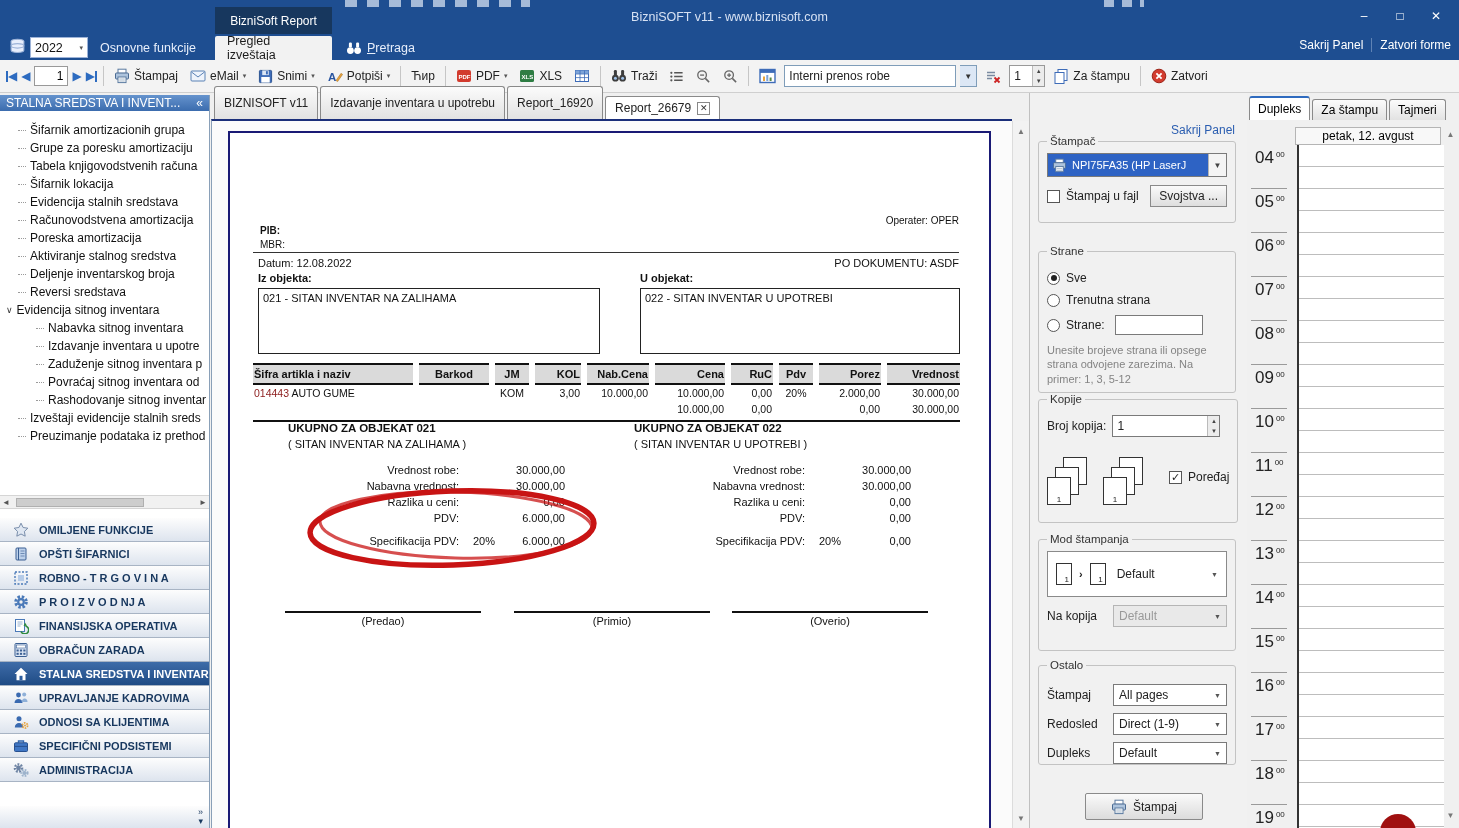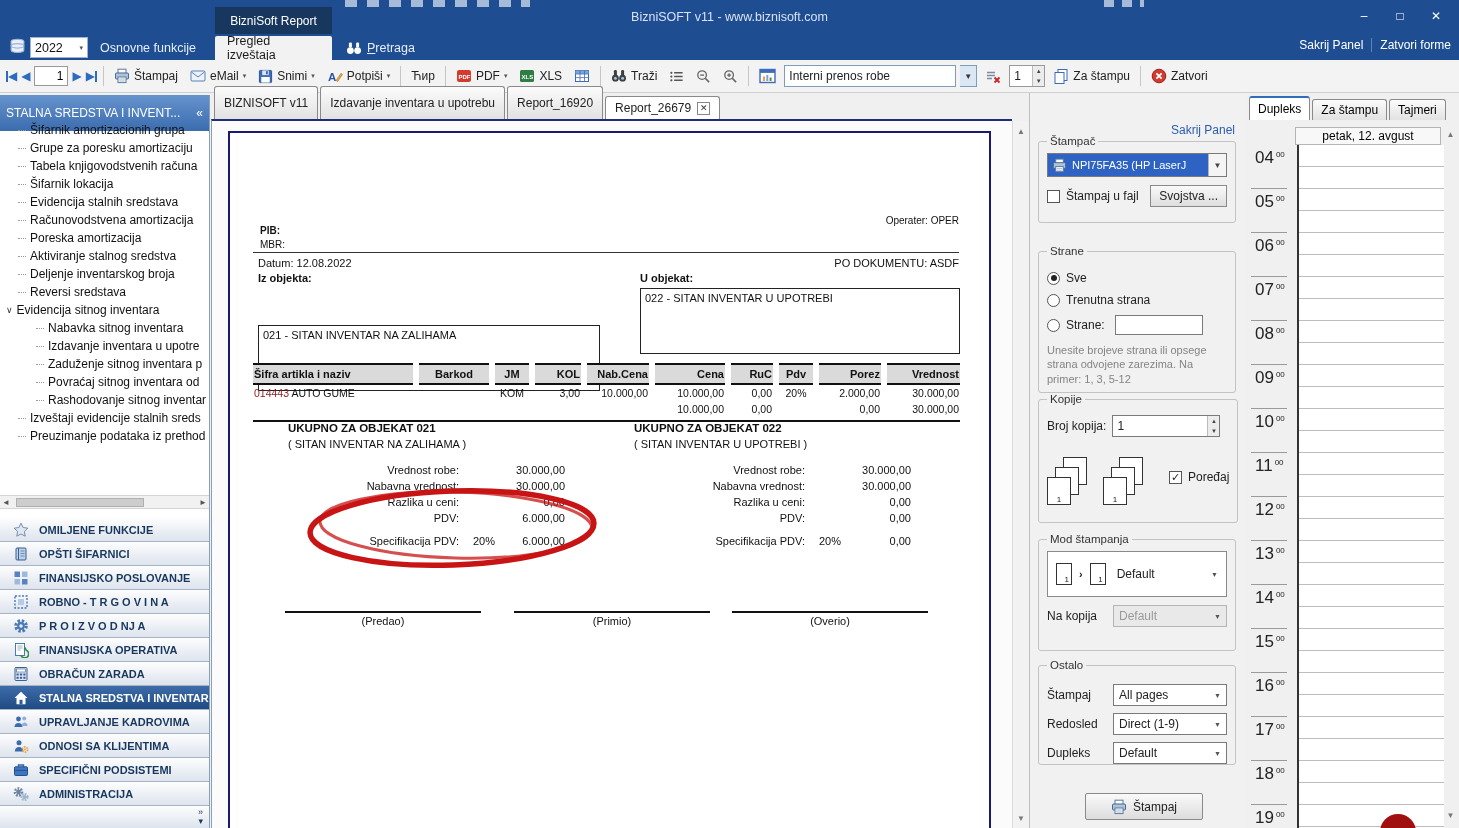--- a/index.html
+++ b/index.html
@@ -51,21 +51,21 @@
   display:flex; align-items:center; justify-content:center; font-size:8px; color:#333; }
 .spinbox { display:flex; height:22px; border:1px solid #999; background:#fff; }
 .spinbox .val { width:22px; font-size:12px; display:flex; align-items:center; padding-left:4px; }
 .spinarr { width:12px; display:flex; flex-direction:column; border-left:1px solid #bbb; }
 .spinarr span { flex:1; font-size:6px; color:#444; display:flex; align-items:center; justify-content:center;
   background:#ececec; }
 
 
 #sidebar { position:absolute; left:0; top:95px; width:210px; height:733px; background:#fff;
   border-right:1px solid #8aa0b8; }
-#side-header { height:36px; background:linear-gradient(#6593cd,#3b6cae); color:#fff; font-size:12px;
+#side-header { height:16px; background:linear-gradient(#6593cd,#3b6cae); color:#fff; font-size:12px;
   display:flex; align-items:center; padding:0 6px; white-space:nowrap; overflow:hidden; }
 #side-header .coll { margin-left:auto; font-size:12px; }
 #tree { position:absolute; left:0; top:22px; width:209px; height:378px; overflow:hidden; padding-top:4px; }
 .tree-item { height:18px; font-size:12px; color:#111; display:flex; align-items:center;
   white-space:nowrap; overflow:hidden; position:relative; }
 .tree-item.lvl0 { padding-left:18px; }
 .tree-item.lvl1 { padding-left:36px; }
 .tree-item::before { content:""; display:inline-block; width:8px; border-top:1px dotted #9a9a9a;
   margin-right:4px; flex:0 0 auto; }
 .tree-item.exp::before { display:none; }
@@ -111,21 +111,21 @@
 #rpt-oper { position:absolute; right:30px; top:82px; font-size:10px; }
 #rpt-pib { position:absolute; left:30px; top:92px; font-size:10px; font-weight:bold; }
 #rpt-mbr { position:absolute; left:30px; top:106px; font-size:10px; font-weight:normal; }
 .page-line { position:absolute; left:23px; right:30px; border-top:1px solid #333; }
 #rpt-datum { position:absolute; left:28px; top:124px; font-size:11px; }
 #rpt-podok { position:absolute; right:30px; top:124px; font-size:11px; }
 #rpt-izlab { position:absolute; left:28px; top:139px; font-size:11px; font-weight:bold; }
 #rpt-ulab { position:absolute; left:410px; top:139px; font-size:11px; font-weight:bold; }
 .objbox { position:absolute; top:155px; height:66px; border:1px solid #222; font-size:11px;
   padding:3px 4px; }
-#obj-iz { left:28px; width:342px;margin-top:37px; }
+#obj-iz { left:28px; width:342px; }
 #obj-u { left:410px; width:320px; }
 #rpt-table { position:absolute; left:23px; top:230px; width:707px; display:grid;
   grid-template-columns:160px 70px 34px 46px 62px 70px 42px 34px 62px 1fr; column-gap:6px; }
 .th { background:#dadada; border-top:2px solid #111; border-bottom:2px solid #111; font-weight:bold;
   font-size:11px; padding:3px 1px; white-space:nowrap; }
 .td { font-size:10.5px; padding:2px 1px; white-space:nowrap; }
 .td .code { color:#8b1a1a; }
 .al-l { text-align:left; } .al-c { text-align:center; } .al-r { text-align:right; }
 .tbl-bottom { grid-column:1/-1; border-top:2px solid #111; height:0; margin-top:3px; }
 .tot { position:absolute; top:289px; width:280px; }
@@ -523,31 +523,20 @@
             <rect x="3" y="2" width="10" height="12" rx="1" fill="#bcd0ea" stroke="#3a5f93"></rect>
             <path d="M5.5 2v12" stroke="#3a5f93"></path>
             <path d="M7.5 5h4M7.5 7.5h4M7.5 10h4" stroke="#5b7aa8" stroke-width="0.8"></path>
           </svg>
         </span>
         <span>OPŠTI ŠIFARNICI</span>
       </div>
       <div class="module">
         <span class="ico">
           <svg viewBox="0 0 16 16">
-            <rect x="1.5" y="1.5" width="5.5" height="5.5" fill="#5b82c0"></rect>
-            <rect x="9" y="1.5" width="5.5" height="5.5" fill="#9db9e0"></rect>
-            <rect x="1.5" y="9" width="5.5" height="5.5" fill="#9db9e0"></rect>
-            <rect x="9" y="9" width="5.5" height="5.5" fill="#5b82c0"></rect>
-          </svg>
-        </span>
-        <span>FINANSIJSKO POSLOVANJE</span>
-      </div>
-      <div class="module">
-        <span class="ico">
-          <svg viewBox="0 0 16 16">
             <rect x="2" y="2" width="12" height="12" fill="none" stroke="#4a79b8" stroke-dasharray="2 1.5" stroke-width="1.4"></rect>
             <rect x="5" y="5" width="6" height="6" fill="#b5cbe8"></rect>
           </svg>
         </span>
         <span>ROBNO - T R G O V I N A</span>
       </div>
       <div class="module">
         <span class="ico">
           <svg viewBox="0 0 16 16">
             <circle cx="8" cy="8" r="5.2" fill="none" stroke="#4a79b8" stroke-width="3.2" stroke-dasharray="2.4 1.7"></circle>

